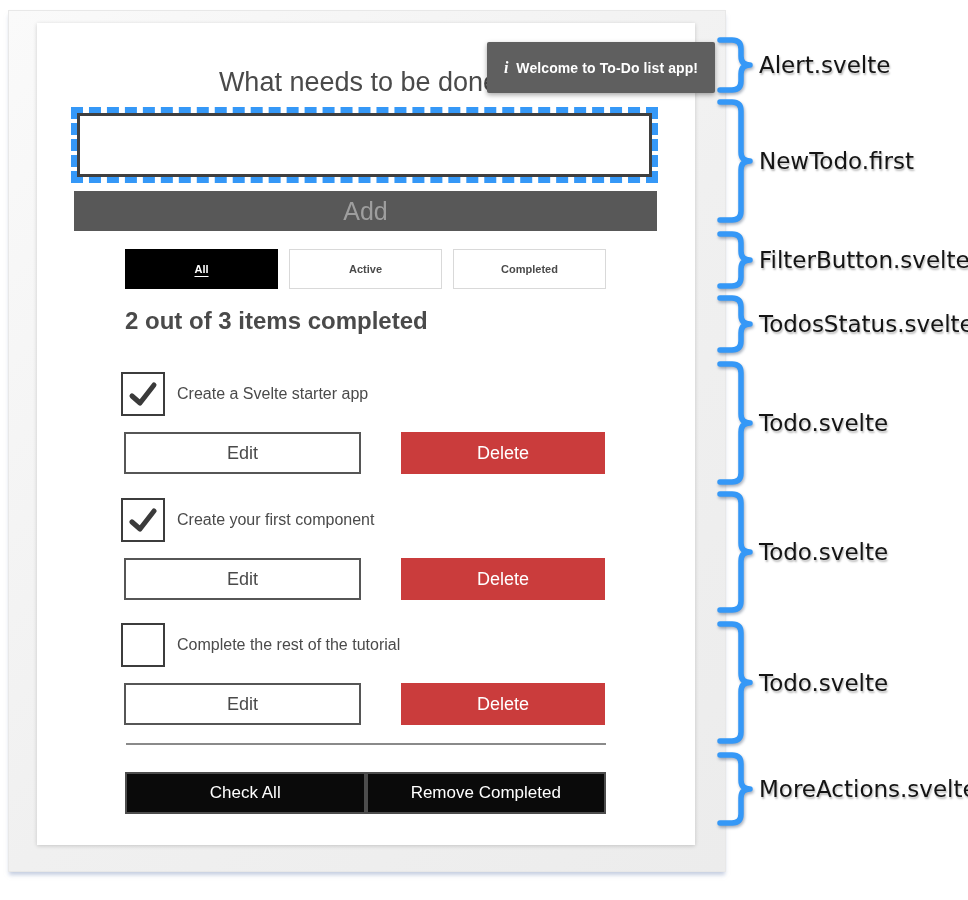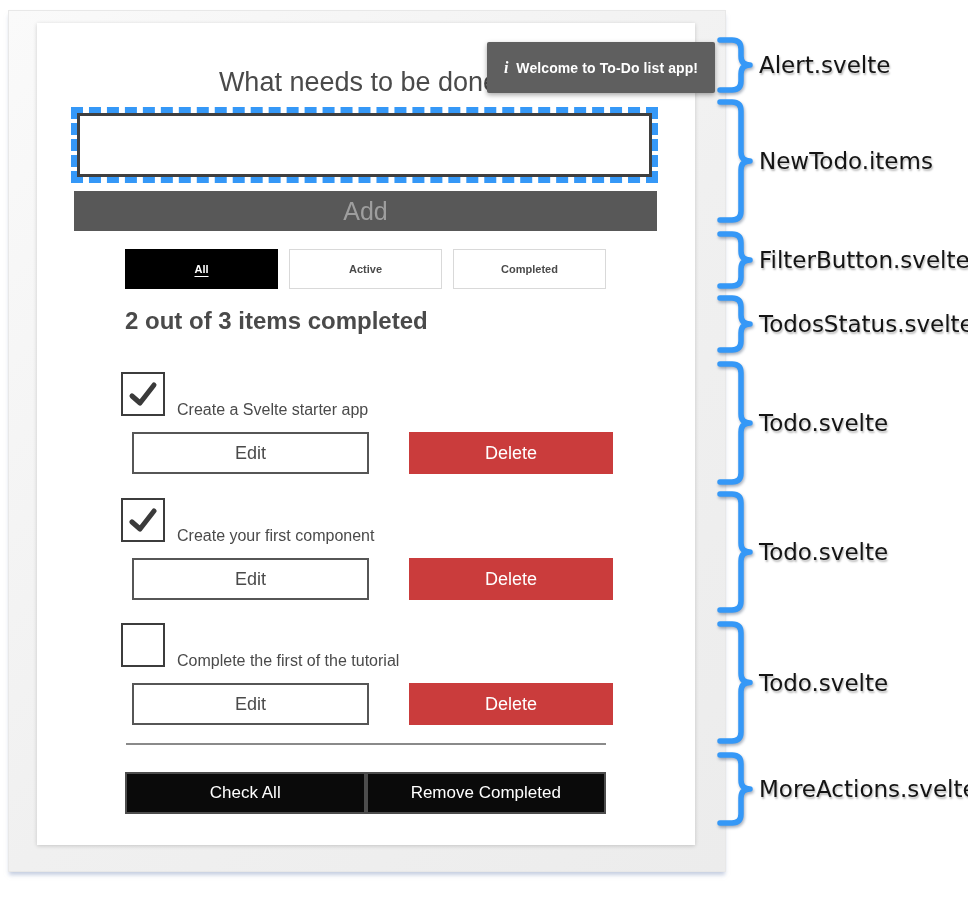--- a/index.html
+++ b/index.html
@@ -40,22 +40,22 @@
   .filter-btn.selected{background:#000;border-color:#000;color:#fff;text-decoration:underline;text-underline-offset:3px;}
 
   .status-heading{position:absolute;left:88px;top:284px;margin:0;font-size:24px;font-weight:bold;color:#4a4a4a;}
 
   
   .todo{position:absolute;left:87px;width:481px;height:106px;}
   .checkbox{position:absolute;left:-3px;top:0;width:44px;height:44px;box-sizing:border-box;
     border:2px solid #3c3c3c;background:#fff;display:flex;align-items:center;justify-content:center;cursor:pointer;}
   .checkbox .check{display:none;}
   .checkbox.checked .check{display:block;}
-  .todo-label{position:absolute;left:53px;top:13px;font-size:16px;color:#4a4a4a;margin-top:16px;}
-  .todo-buttons{position:absolute;left:8px;top:60px;width:481px;height:42px;display:flex;justify-content:space-between;}
+  .todo-label{position:absolute;left:53px;top:13px;font-size:16px;color:#4a4a4a;}
+  .todo-buttons{position:absolute;left:0;top:60px;width:481px;height:42px;display:flex;justify-content:space-between;}
   .btn{height:42px;box-sizing:border-box;font-size:18px;font-family:inherit;cursor:pointer;}
   .btn.edit{width:237px;background:#fff;border:2px solid #565656;color:#4a4a4a;}
   .btn.danger{width:204px;background:var(--danger,#ca3c3c);border:2px solid var(--danger,#ca3c3c);color:#fff;}
 
   .divider{position:absolute;left:89px;top:720px;width:480px;border:none;border-top:2px solid #8a8a8a;margin:0;}
 
   .more-actions{position:absolute;left:88px;top:749px;width:481px;height:40px;display:flex;justify-content:space-between;}
   .btn.primary{width:256px;background:#0a0a0a;border:2px solid #4d4d4d;color:#fff;font-size:17px;}
 
   
@@ -110,21 +110,21 @@
       <div class="todo-buttons">
         <button class="btn edit">Edit</button>
         <button class="btn danger">Delete</button>
       </div>
     </div>
 
     <div class="todo" style="top:600px">
       <span class="checkbox">
         
       </span>
-      <span class="todo-label">Complete the first of the tutorial</span>
+      <span class="todo-label">Complete the rest of the tutorial</span>
       <div class="todo-buttons">
         <button class="btn edit">Edit</button>
         <button class="btn danger">Delete</button>
       </div>
     </div>
 
     <hr class="divider">
 
     <div class="more-actions">
       <button class="btn primary">Check All</button>
@@ -141,21 +141,21 @@
       <div class="annotation" style="top: 40px; height: 50px;">
         <svg width="36" height="58" viewBox="0 0 36 58" style="position: absolute; left: 0px; top: -4px; overflow: visible;">
           <path d="M1 4 H13 Q22 4 22 13 V20 Q22 29 31 29 Q22 29 22 38 V45 Q22 54 13 54 H1" fill="none" stroke="#3598f7" stroke-width="5.5" stroke-linecap="round" stroke-linejoin="round"></path>
         </svg>
         <span class="anno-label">Alert.svelte</span>
       </div>
       <div class="annotation" style="top: 102px; height: 118px;">
         <svg width="36" height="126" viewBox="0 0 36 126" style="position: absolute; left: 0px; top: -4px; overflow: visible;">
           <path d="M1 4 H13 Q22 4 22 13 V54 Q22 63 31 63 Q22 63 22 72 V113 Q22 122 13 122 H1" fill="none" stroke="#3598f7" stroke-width="5.5" stroke-linecap="round" stroke-linejoin="round"></path>
         </svg>
-        <span class="anno-label">NewTodo.items</span>
+        <span class="anno-label">NewTodo.first</span>
       </div>
       <div class="annotation" style="top: 234px; height: 52px;">
         <svg width="36" height="60" viewBox="0 0 36 60" style="position: absolute; left: 0px; top: -4px; overflow: visible;">
           <path d="M1 4 H13 Q22 4 22 13 V21 Q22 30 31 30 Q22 30 22 39 V47 Q22 56 13 56 H1" fill="none" stroke="#3598f7" stroke-width="5.5" stroke-linecap="round" stroke-linejoin="round"></path>
         </svg>
         <span class="anno-label">FilterButton.svelte</span>
       </div>
       <div class="annotation" style="top: 298px; height: 52px;">
         <svg width="36" height="60" viewBox="0 0 36 60" style="position: absolute; left: 0px; top: -4px; overflow: visible;">
           <path d="M1 4 H13 Q22 4 22 13 V21 Q22 30 31 30 Q22 30 22 39 V47 Q22 56 13 56 H1" fill="none" stroke="#3598f7" stroke-width="5.5" stroke-linecap="round" stroke-linejoin="round"></path>

